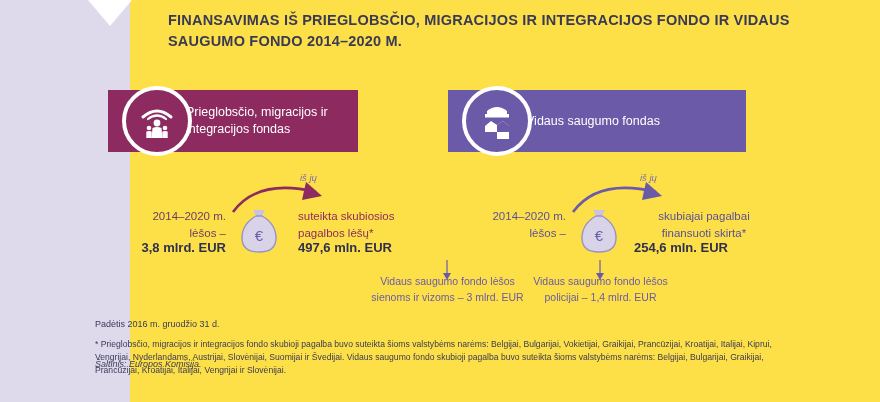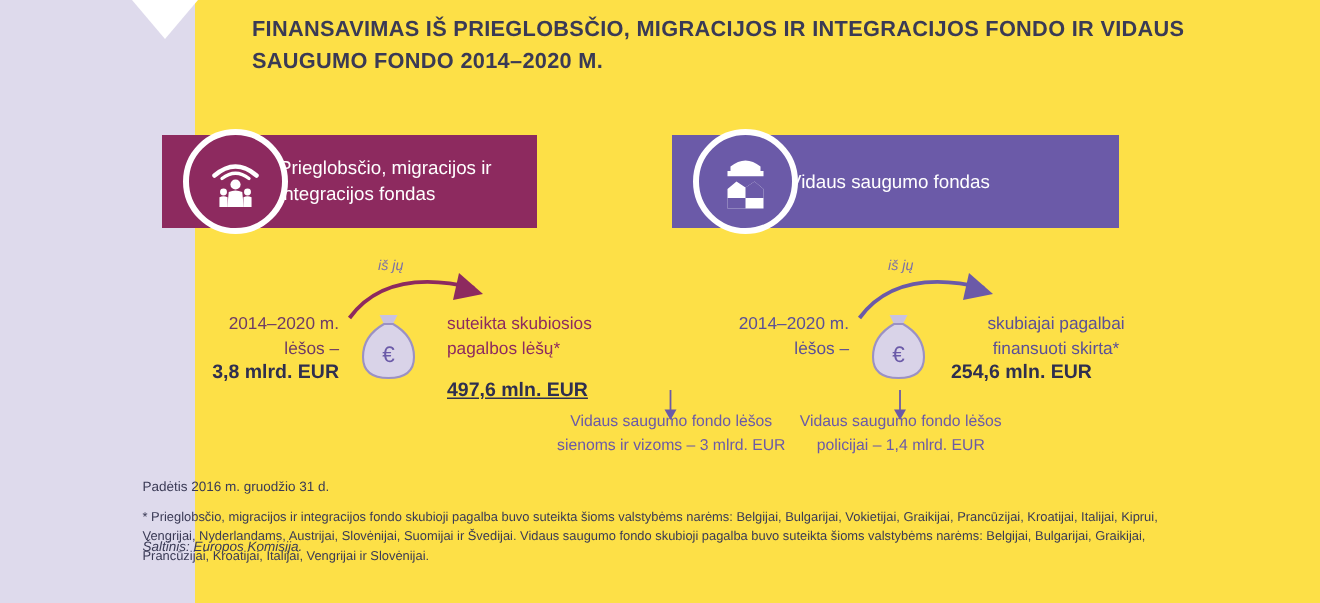--- a/index.html
+++ b/index.html
@@ -95,20 +95,21 @@
     position: absolute;
     font-size: 13px;
     font-weight: bold;
     color: #2f2f4f;
   }
   .iskuris {
     position: absolute;
     font-size: 9.5px;
     color: #7b6fa8;
     font-style: italic;
+    margin-left: 48px;
   }
   
   .note-box {
     position: absolute;
     font-size: 10.5px;
     line-height: 1.5;
     color: #6b5aa8;
     text-align: center;
     width: 155px;
   }
@@ -164,21 +165,21 @@
 
   <div style="position:absolute; left:228px; top:178px;">
     <svg width="110" height="40" viewBox="0 0 110 40">
       <path d="M5 34 Q30 0 88 14" stroke="#8d2a5f" stroke-width="2.6" fill="none"></path>
       <path d="M78 4 L94 18 L74 22 Z" fill="#8d2a5f"></path>
     </svg>
   </div>
   <div class="iskuris" style="left:252px; top:172px;">iš jų</div>
 
   <div class="out-label" style="left:298px; top:208px; width:130px;">suteikta skubiosios pagalbos lėšų*</div>
-  <div class="out-amount" style="left:298px; top:252px;text-decoration:underline;">497,6 mln. EUR</div>
+  <div class="out-amount" style="left:298px; top:240px;">497,6 mln. EUR</div>
 
   <div class="hdr hdr-2">
     <div class="hdr-label">Vidaus saugumo fondas</div>
   </div>
   <div class="circle-badge badge-2">
     <svg width="48" height="48" viewBox="0 0 48 48">
       <path d="M14 14 Q24 6 34 14 L34 17 L14 17 Z" fill="#fff"></path>
       <rect x="12" y="17" width="24" height="3.5" fill="#fff"></rect>
       <path d="M18 24 L24 28 L30 24 L36 29 L36 42 L12 42 L12 29 Z" fill="#fff"></path>
       <path d="M24 28 L30 24 L36 29 L36 35 L24 35 Z" fill="#6b5aa8"></path>

